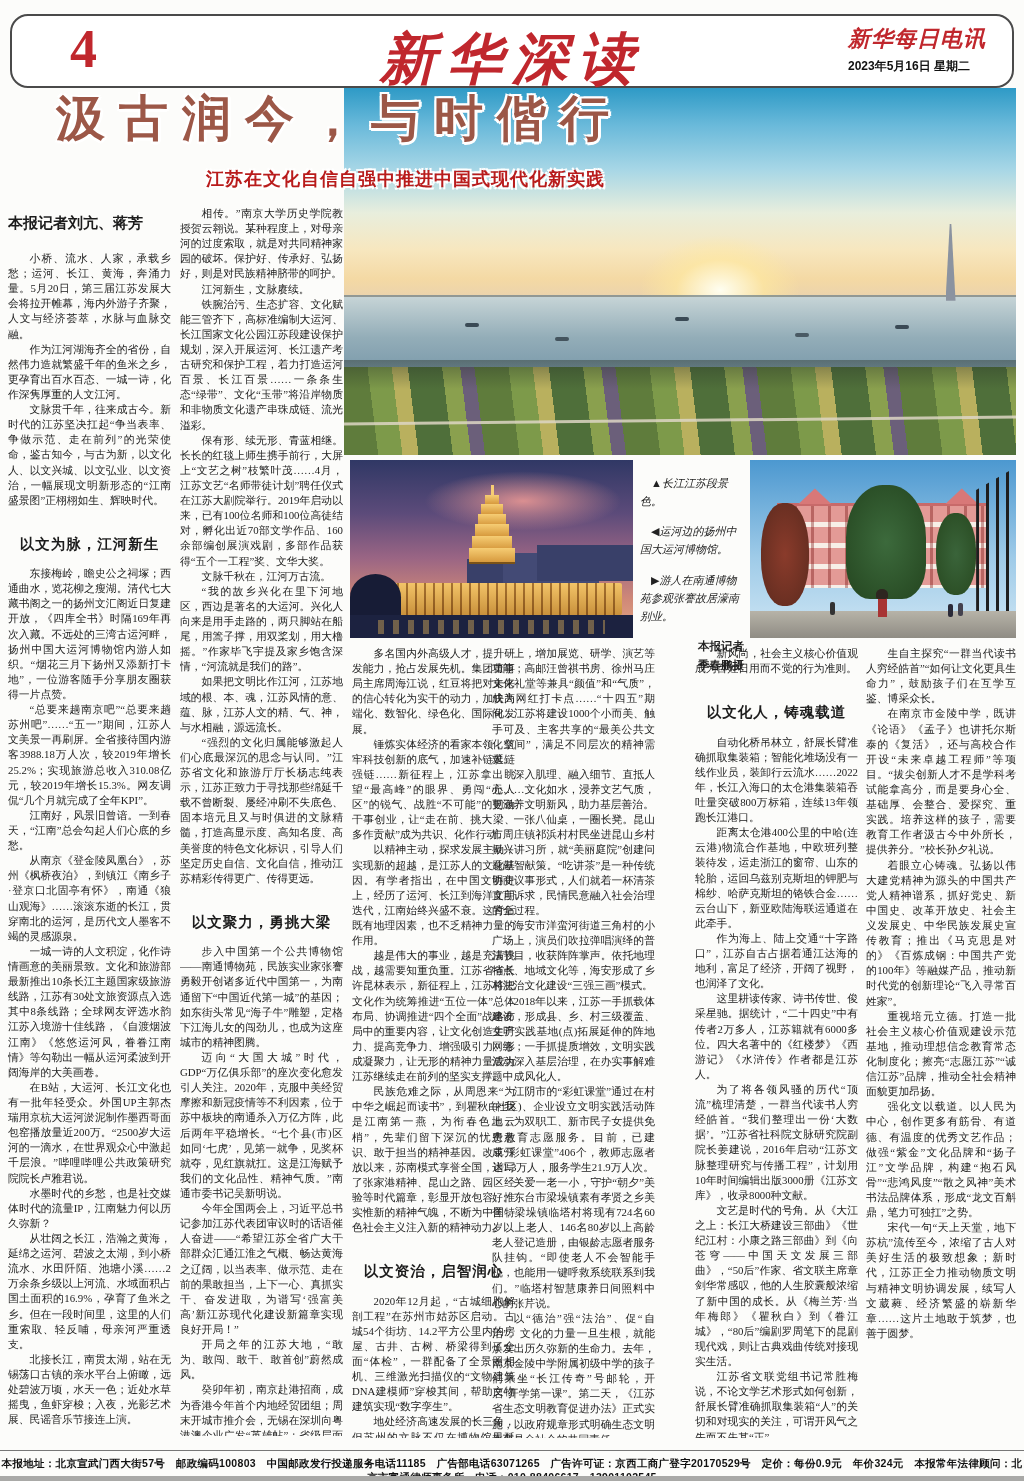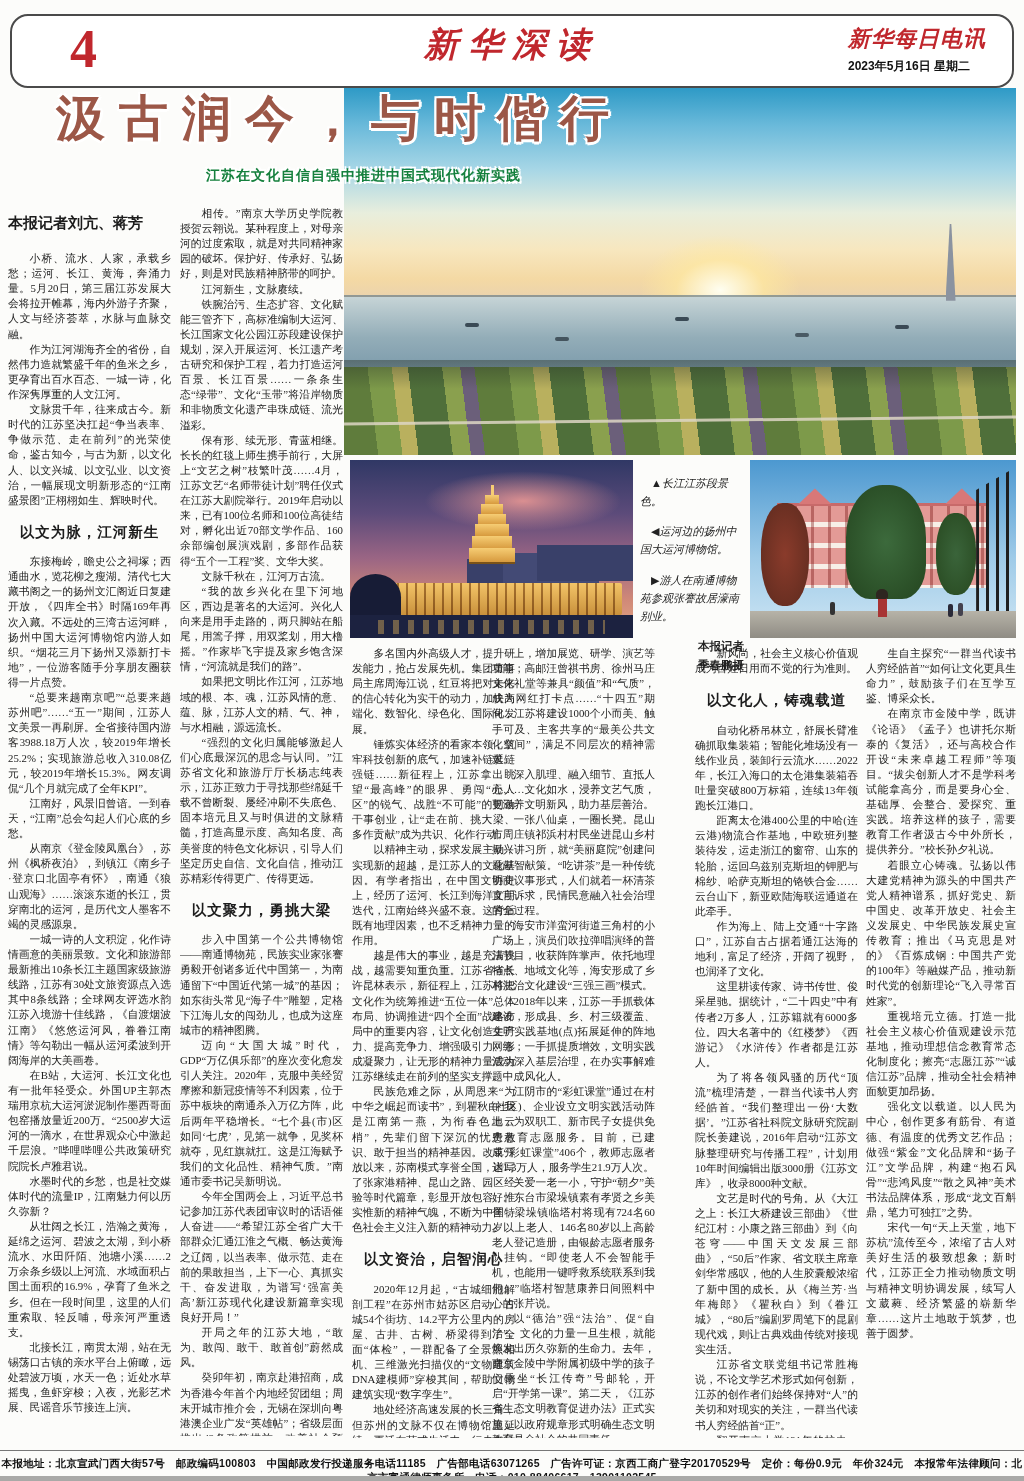--- a/index.html
+++ b/index.html
@@ -3,47 +3,47 @@
 <meta charset="utf-8">
 <style>
   html,body{margin:0;padding:0;background:#e8e8e4;}
   .page{position:relative;width:1024px;height:1481px;margin:0 auto;background:#fcfcfa;
         font-family:"Liberation Serif","DejaVu Serif",serif;color:#1c1c1c;overflow:hidden;}
   
   .masthead{position:absolute;left:10px;top:14px;width:1000px;height:70px;
             border:2px solid #4a4a4a;border-radius:18px;background:#fff;}
   .page-num{position:absolute;left:58px;top:2px;font-size:54px;font-weight:bold;color:#c0272d;
             font-family:"Liberation Serif",serif;}
-  .section-title{position:absolute;left:0;right:0;top:6px;text-align:center;font-size:34px;
+  .section-title{position:absolute;left:0;right:0;top:6px;text-align:center;font-size:56px;
             font-weight:bold;font-style:italic;color:#c0272d;letter-spacing:10px;
             font-family:"DejaVu Serif",serif;}
   .mast-right{position:absolute;right:26px;top:8px;text-align:left;}
   .paper-name{font-size:22px;font-weight:bold;font-style:italic;color:#c0272d;letter-spacing:1px;}
   .date-line{font-size:12px;font-weight:bold;color:#111;font-family:"Liberation Sans",sans-serif;margin-top:4px;}
   
   .headline{position:absolute;left:56px;top:86px;margin:0;z-index:6;white-space:nowrap;
             font-size:49px;font-weight:bold;color:#9c5747;letter-spacing:14px;
             font-family:"Liberation Serif",serif;
             text-shadow:-2px -2px 0 #fff,2px -2px 0 #fff,-2px 2px 0 #fff,2px 2px 0 #fff,0 3px 0 #fff,3px 0 0 #fff;}
   .subhead{position:absolute;left:206px;top:167px;z-index:6;white-space:nowrap;
-           font-size:14px;font-weight:bold;color:#15803d;letter-spacing:1px;
+           font-size:18px;font-weight:bold;color:#b91c1c;letter-spacing:1px;
            font-family:"Liberation Sans",sans-serif;
            text-shadow:-2px -2px 0 #fff,2px -2px 0 #fff,-2px 2px 0 #fff,2px 2px 0 #fff;}
   
   .col{position:absolute;overflow:hidden;font-size:10.8px;line-height:1.4;text-align:justify;}
   .col1{left:8px;  top:206px;width:163px;height:1230px;}
   .col2{left:180px;top:206px;width:163px;height:1230px;}
   .col3{left:352px;top:646px;width:163px;height:792px;}
   .col4{left:492px;top:646px;width:163px;height:792px;}
   .col5{left:695px;top:646px;width:163px;height:792px;}
   .col6{left:866px;top:646px;width:150px;height:792px;}
   .para{margin:0;text-indent:2em;}
   .byline{margin:6px 0 18px;font-weight:bold;font-size:15px;text-indent:0;
           font-family:"Liberation Sans",sans-serif;}
-  .head{margin:14px 0 12px;text-align:center;font-size:14.5px;font-weight:bold;letter-spacing:1px;
+  .head{margin:26px 0 12px;text-align:center;font-size:14.5px;font-weight:bold;letter-spacing:1px;
         font-family:"Liberation Sans",sans-serif;}
   
   .captions{position:absolute;left:640px;top:474px;width:104px;font-size:11px;line-height:1.65;
             color:#222;font-style:italic;}
   .caption{margin:0 0 12px;text-indent:1em;}
   .credit{margin:0;text-align:right;font-style:normal;font-weight:bold;
           font-family:"Liberation Sans",sans-serif;font-size:11.5px;}
   
   .photo{position:absolute;overflow:hidden;background:#777;}
   .photo *{position:absolute;}
@@ -233,21 +233,21 @@
     </div>
   <div class="col col5">
       <p class="para">新风尚，社会主义核心价值观成为百姓日用而不觉的行为准则。</p>
       <h3 class="head">以文化人，铸魂载道</h3>
       <p class="para">自动化桥吊林立，舒展长臂准确抓取集装箱；智能化堆场没有一线作业员，装卸行云流水……2022年，长江入海口的太仓港集装箱吞吐量突破800万标箱，连续13年领跑长江港口。</p>
       <p class="para">距离太仓港400公里的中哈(连云港)物流合作基地，中欧班列整装待发，运走浙江的窗帘、山东的轮胎，运回乌兹别克斯坦的钾肥与棉纱、哈萨克斯坦的铬铁合金……云台山下，新亚欧陆海联运通道在此牵手。</p>
       <p class="para">作为海上、陆上交通“十字路口”，江苏自古占据着通江达海的地利，富足了经济，开阔了视野，也润泽了文化。</p>
       <p class="para">这里耕读传家、诗书传世、俊采星驰。据统计，“二十四史”中有传者2万多人，江苏籍就有6000多位。四大名著中的《红楼梦》《西游记》《水浒传》作者都是江苏人。</p>
       <p class="para">为了将各领风骚的历代“顶流”梳理清楚，一群当代读书人穷经皓首。“我们整理出一份‘大数据’。”江苏省社科院文脉研究院副院长姜建说，2016年启动“江苏文脉整理研究与传播工程”，计划用10年时间编辑出版3000册《江苏文库》，收录8000种文献。</p>
       <p class="para">文艺是时代的号角。从《大江之上：长江大桥建设三部曲》《世纪江村：小康之路三部曲》到《向苍穹——中国天文发展三部曲》，“50后”作家、省文联主席章剑华常感叹，他的人生胶囊般浓缩了新中国的成长。从《梅兰芳·当年梅郎》《瞿秋白》到《眷江城》，“80后”编剧罗周笔下的昆剧现代戏，则让古典戏曲传统对接现实生活。</p>
-      <p class="para">江苏省文联党组书记常胜梅说，不论文学艺术形式如何创新，江苏的创作者们始终保持对“人”的关切和对现实的关注，一群当代读书人穷经皓首“正”。</p>
+      <p class="para">江苏省文联党组书记常胜梅说，不论文学艺术形式如何创新，舒展长臂准确抓取集装箱“人”的关切和对现实的关注，可谓开风气之先而不失其“正”。</p>
       <p class="para">翻开南京大学121年的校史，记载着李四光、程开甲等老一辈科学家毅然回国报效的故事。近日，欧美同学会与南京大学共同发布《奋进新征程留学报国倡议》，号召海内外广大留学人员继承优良传统，做到心系“国家事”、肩扛“国家责”。</p>
     </div>
   <div class="col col6">
       <p class="para">生自主探究“一群当代读书人穷经皓首”“如何让文化更具生命力”，鼓励孩子们在互学互鉴、博采众长。</p>
       <p class="para">在南京市金陵中学，既讲《论语》《孟子》也讲托尔斯泰的《复活》，还与高校合作开设“未来卓越工程师”等项目。“拔尖创新人才不是学科考试能拿高分，而是要身心全、基础厚、会整合、爱探究、重实践。培养这样的孩子，需要教育工作者汲古今中外所长，提供养分。”校长孙夕礼说。</p>
       <p class="para">着眼立心铸魂。弘扬以伟大建党精神为源头的中国共产党人精神谱系，抓好党史、新中国史、改革开放史、社会主义发展史、中华民族发展史宣传教育；推出《马克思是对的》《百炼成钢：中国共产党的100年》等融媒产品，推动新时代党的创新理论“飞入寻常百姓家”。</p>
       <p class="para">重视培元立德。打造一批社会主义核心价值观建设示范基地，推动理想信念教育常态化制度化；擦亮“志愿江苏”“诚信江苏”品牌，推动全社会精神面貌更加昂扬。</p>
       <p class="para">强化文以载道。以人民为中心，创作更多有筋骨、有道德、有温度的优秀文艺作品；做强“紫金”文化品牌和“扬子江”文学品牌，构建“抱石风骨”“悲鸿风度”“散之风神”美术书法品牌体系，形成“龙文百斛鼎，笔力可独扛”之势。</p>
       <p class="para">宋代一句“天上天堂，地下苏杭”流传至今，浓缩了古人对美好生活的极致想象；新时代，江苏正全力推动物质文明与精神文明协调发展，续写人文葳蕤、经济繁盛的崭新华章……这片土地敢于筑梦，也善于圆梦。</p>
     </div>

